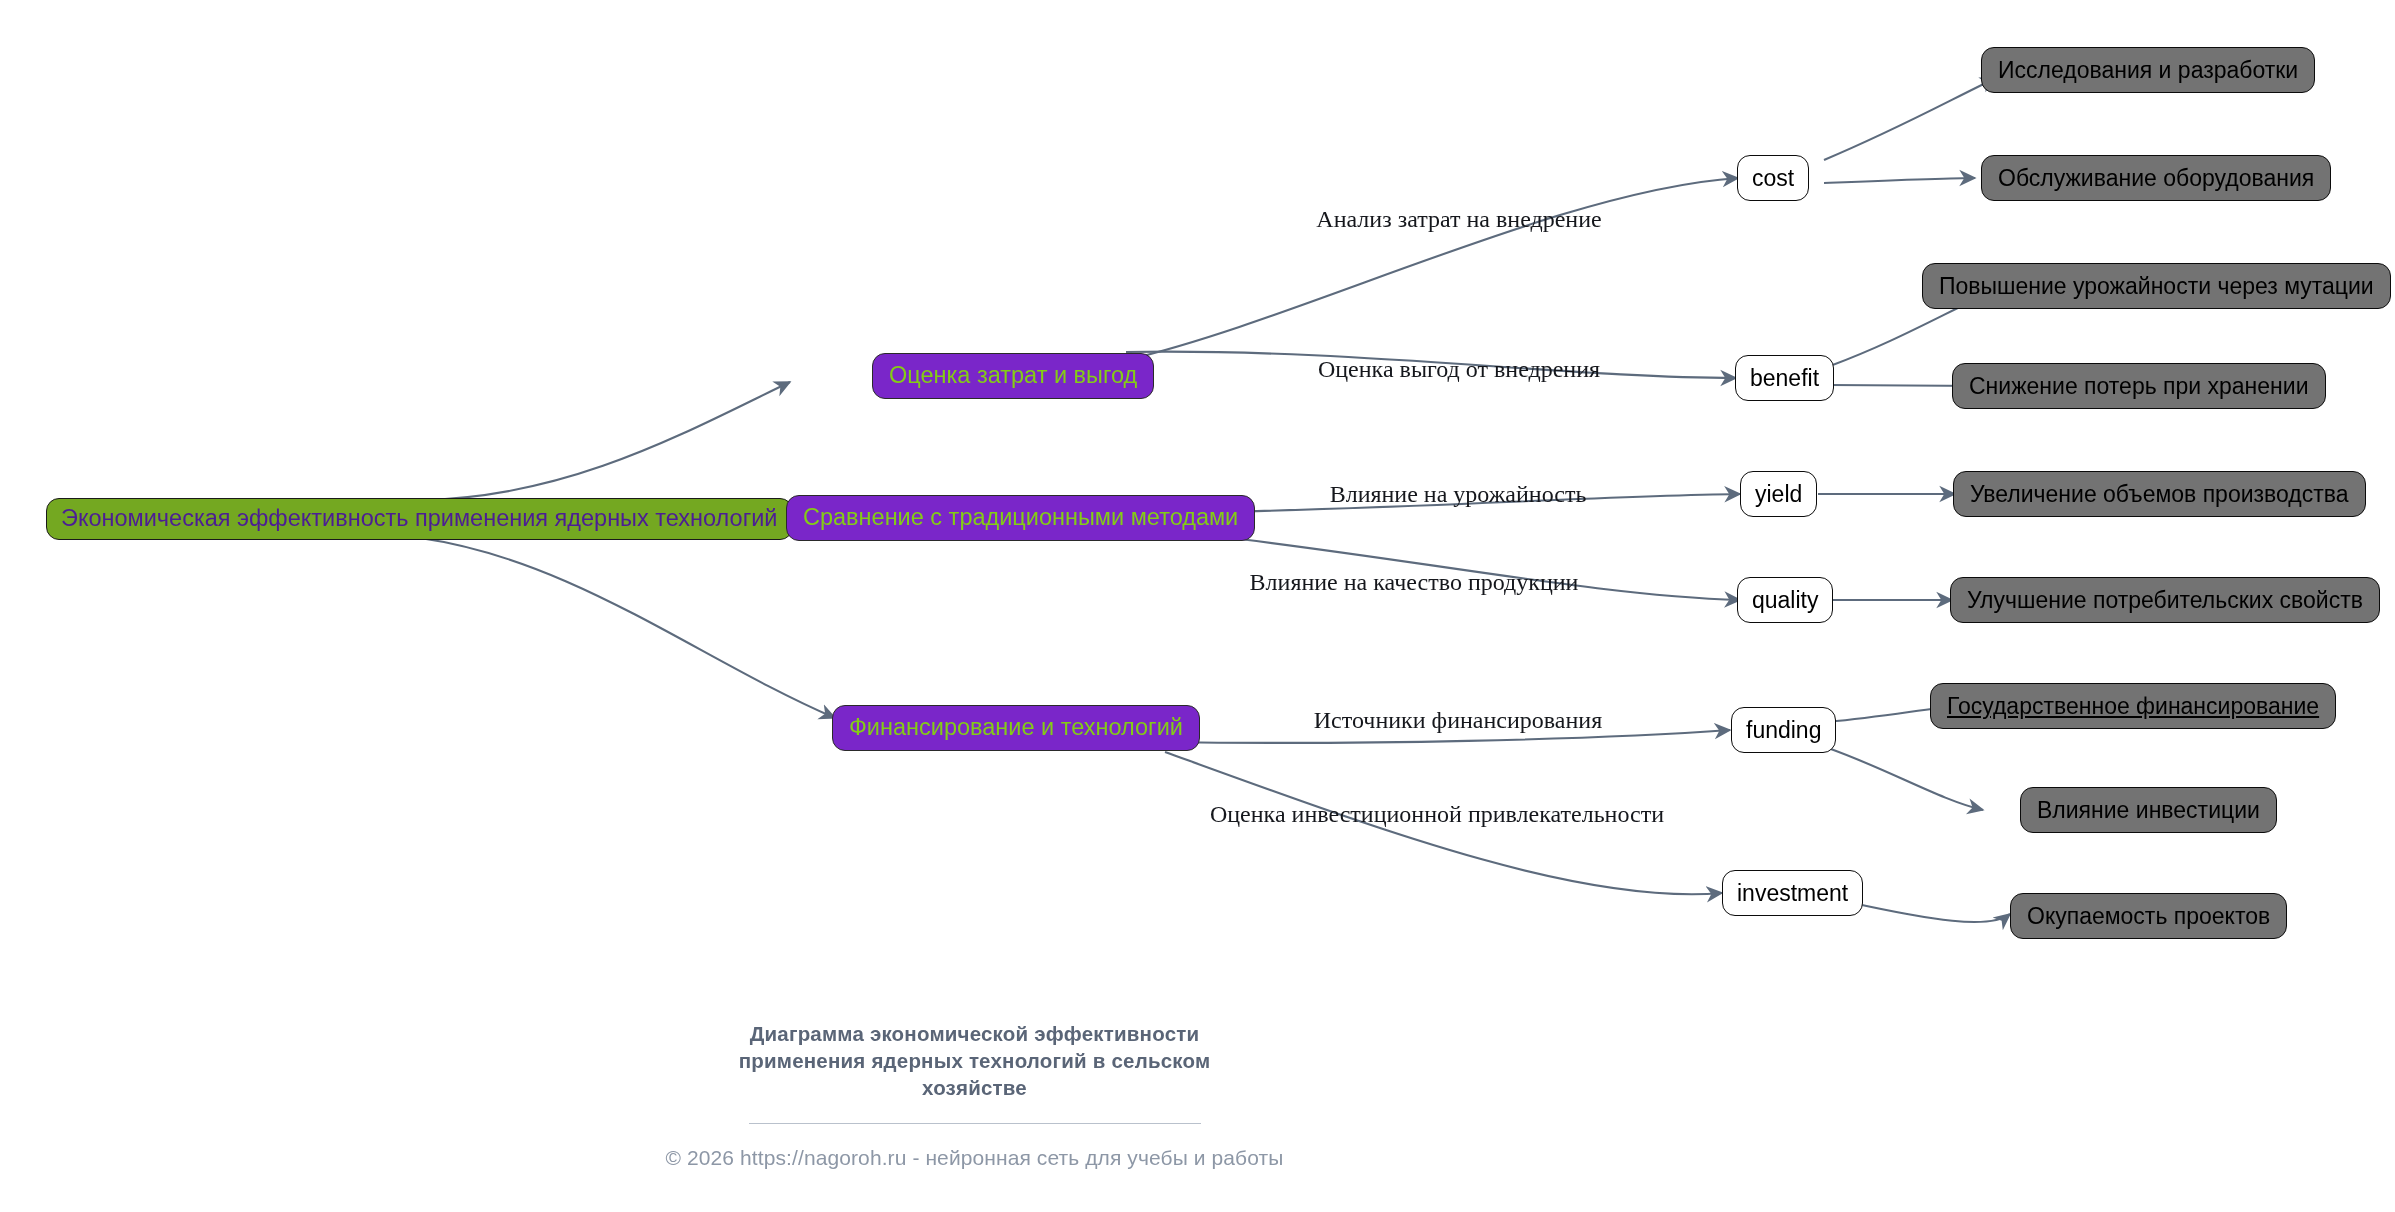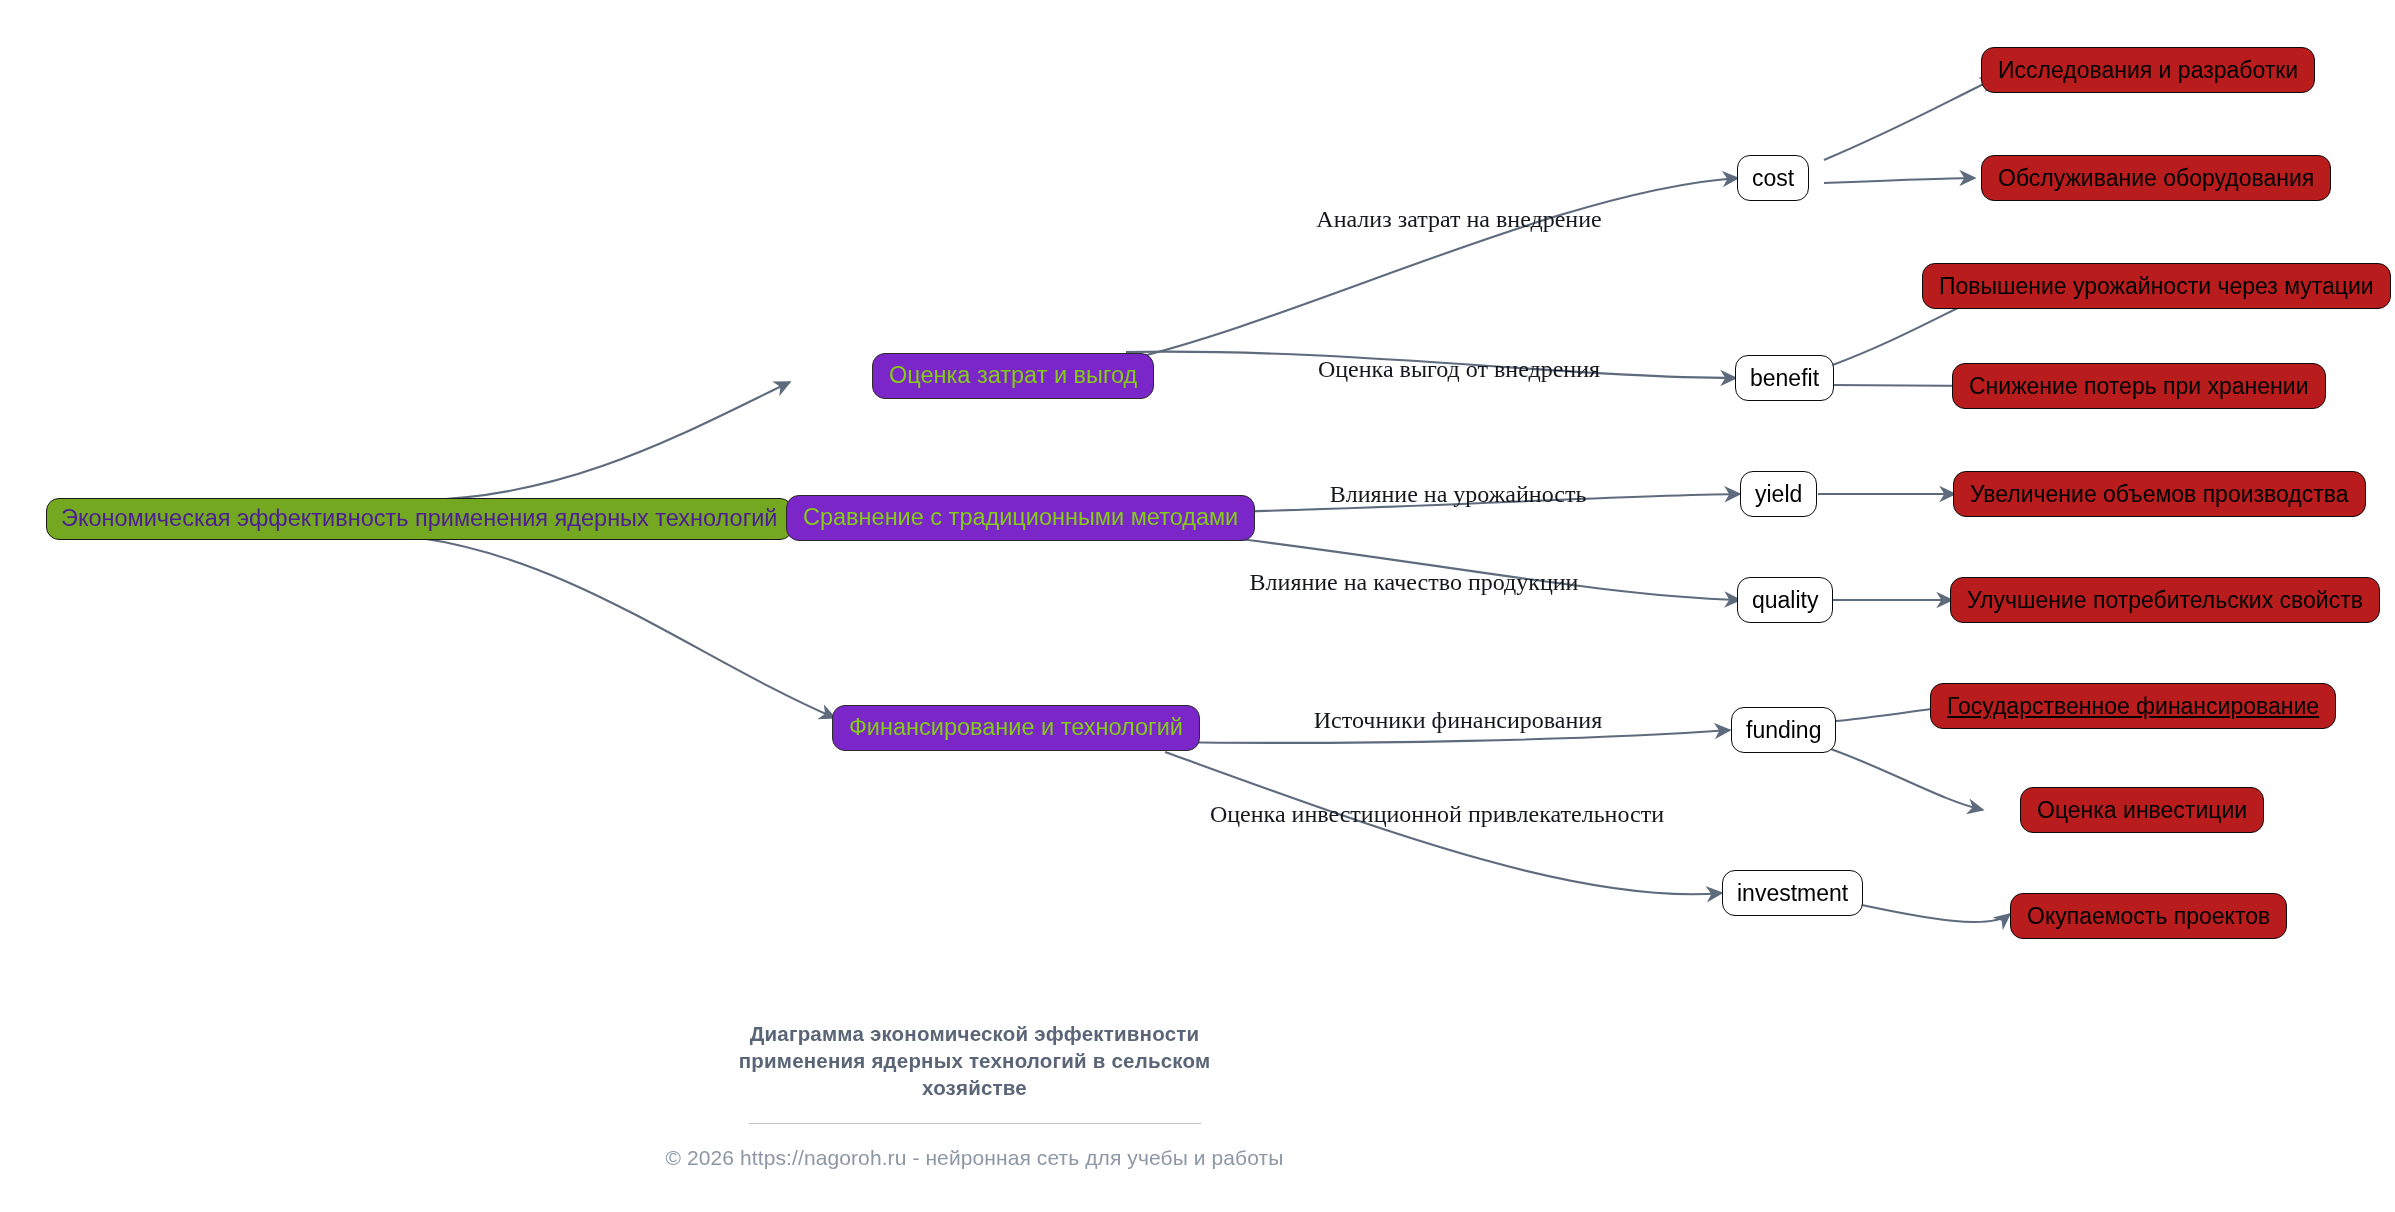--- a/index.html
+++ b/index.html
@@ -64,21 +64,21 @@
   .node-mid {
     background: #ffffff;
     border: 1.7px solid #0b0b0b;
     border-radius: 13px;
     color: #000000;
     font-size: 23px;
     padding: 0 14px;
   }
 
   .node-leaf {
-    background: #b91c1c;
+    background: #737373;
     border: 1.7px solid #0b0b0b;
     border-radius: 13px;
     color: #000000;
     font-size: 23px;
     padding: 0 16px;
   }
 
   
   .edge-label {
     position: absolute;
@@ -188,21 +188,21 @@
   <div class="node node-leaf" style="left:1922px; top:263px; height:46px;">Повышение урожайности через мутации</div>
 
   <div class="node node-leaf" style="left:1952px; top:363px; height:46px;">Снижение потерь при хранении</div>
 
   <div class="node node-leaf" style="left:1953px; top:471px; height:46px;">Увеличение объемов производства</div>
 
   <div class="node node-leaf" style="left:1950px; top:577px; height:46px;">Улучшение потребительских свойств</div>
 
   <div class="node node-leaf" style="left:1930px; top:683px; height:46px;text-decoration:underline;">Государственное финансирование</div>
 
-  <div class="node node-leaf" style="left:2020px; top:787px; height:46px;">Оценка инвестиции</div>
+  <div class="node node-leaf" style="left:2020px; top:787px; height:46px;">Влияние инвестиции</div>
 
   <div class="node node-leaf" style="left:2010px; top:893px; height:46px;">Окупаемость проектов</div>
 
   <div class="edge-label" style="left:1459px; top:207px;">Анализ затрат на внедрение</div>
 
   <div class="edge-label" style="left:1459px; top:357px;">Оценка выгод от внедрения</div>
 
   <div class="edge-label" style="left:1458px; top:482px;">Влияние на урожайность</div>
 
   <div class="edge-label" style="left:1414px; top:570px;">Влияние на качество продукции</div>

